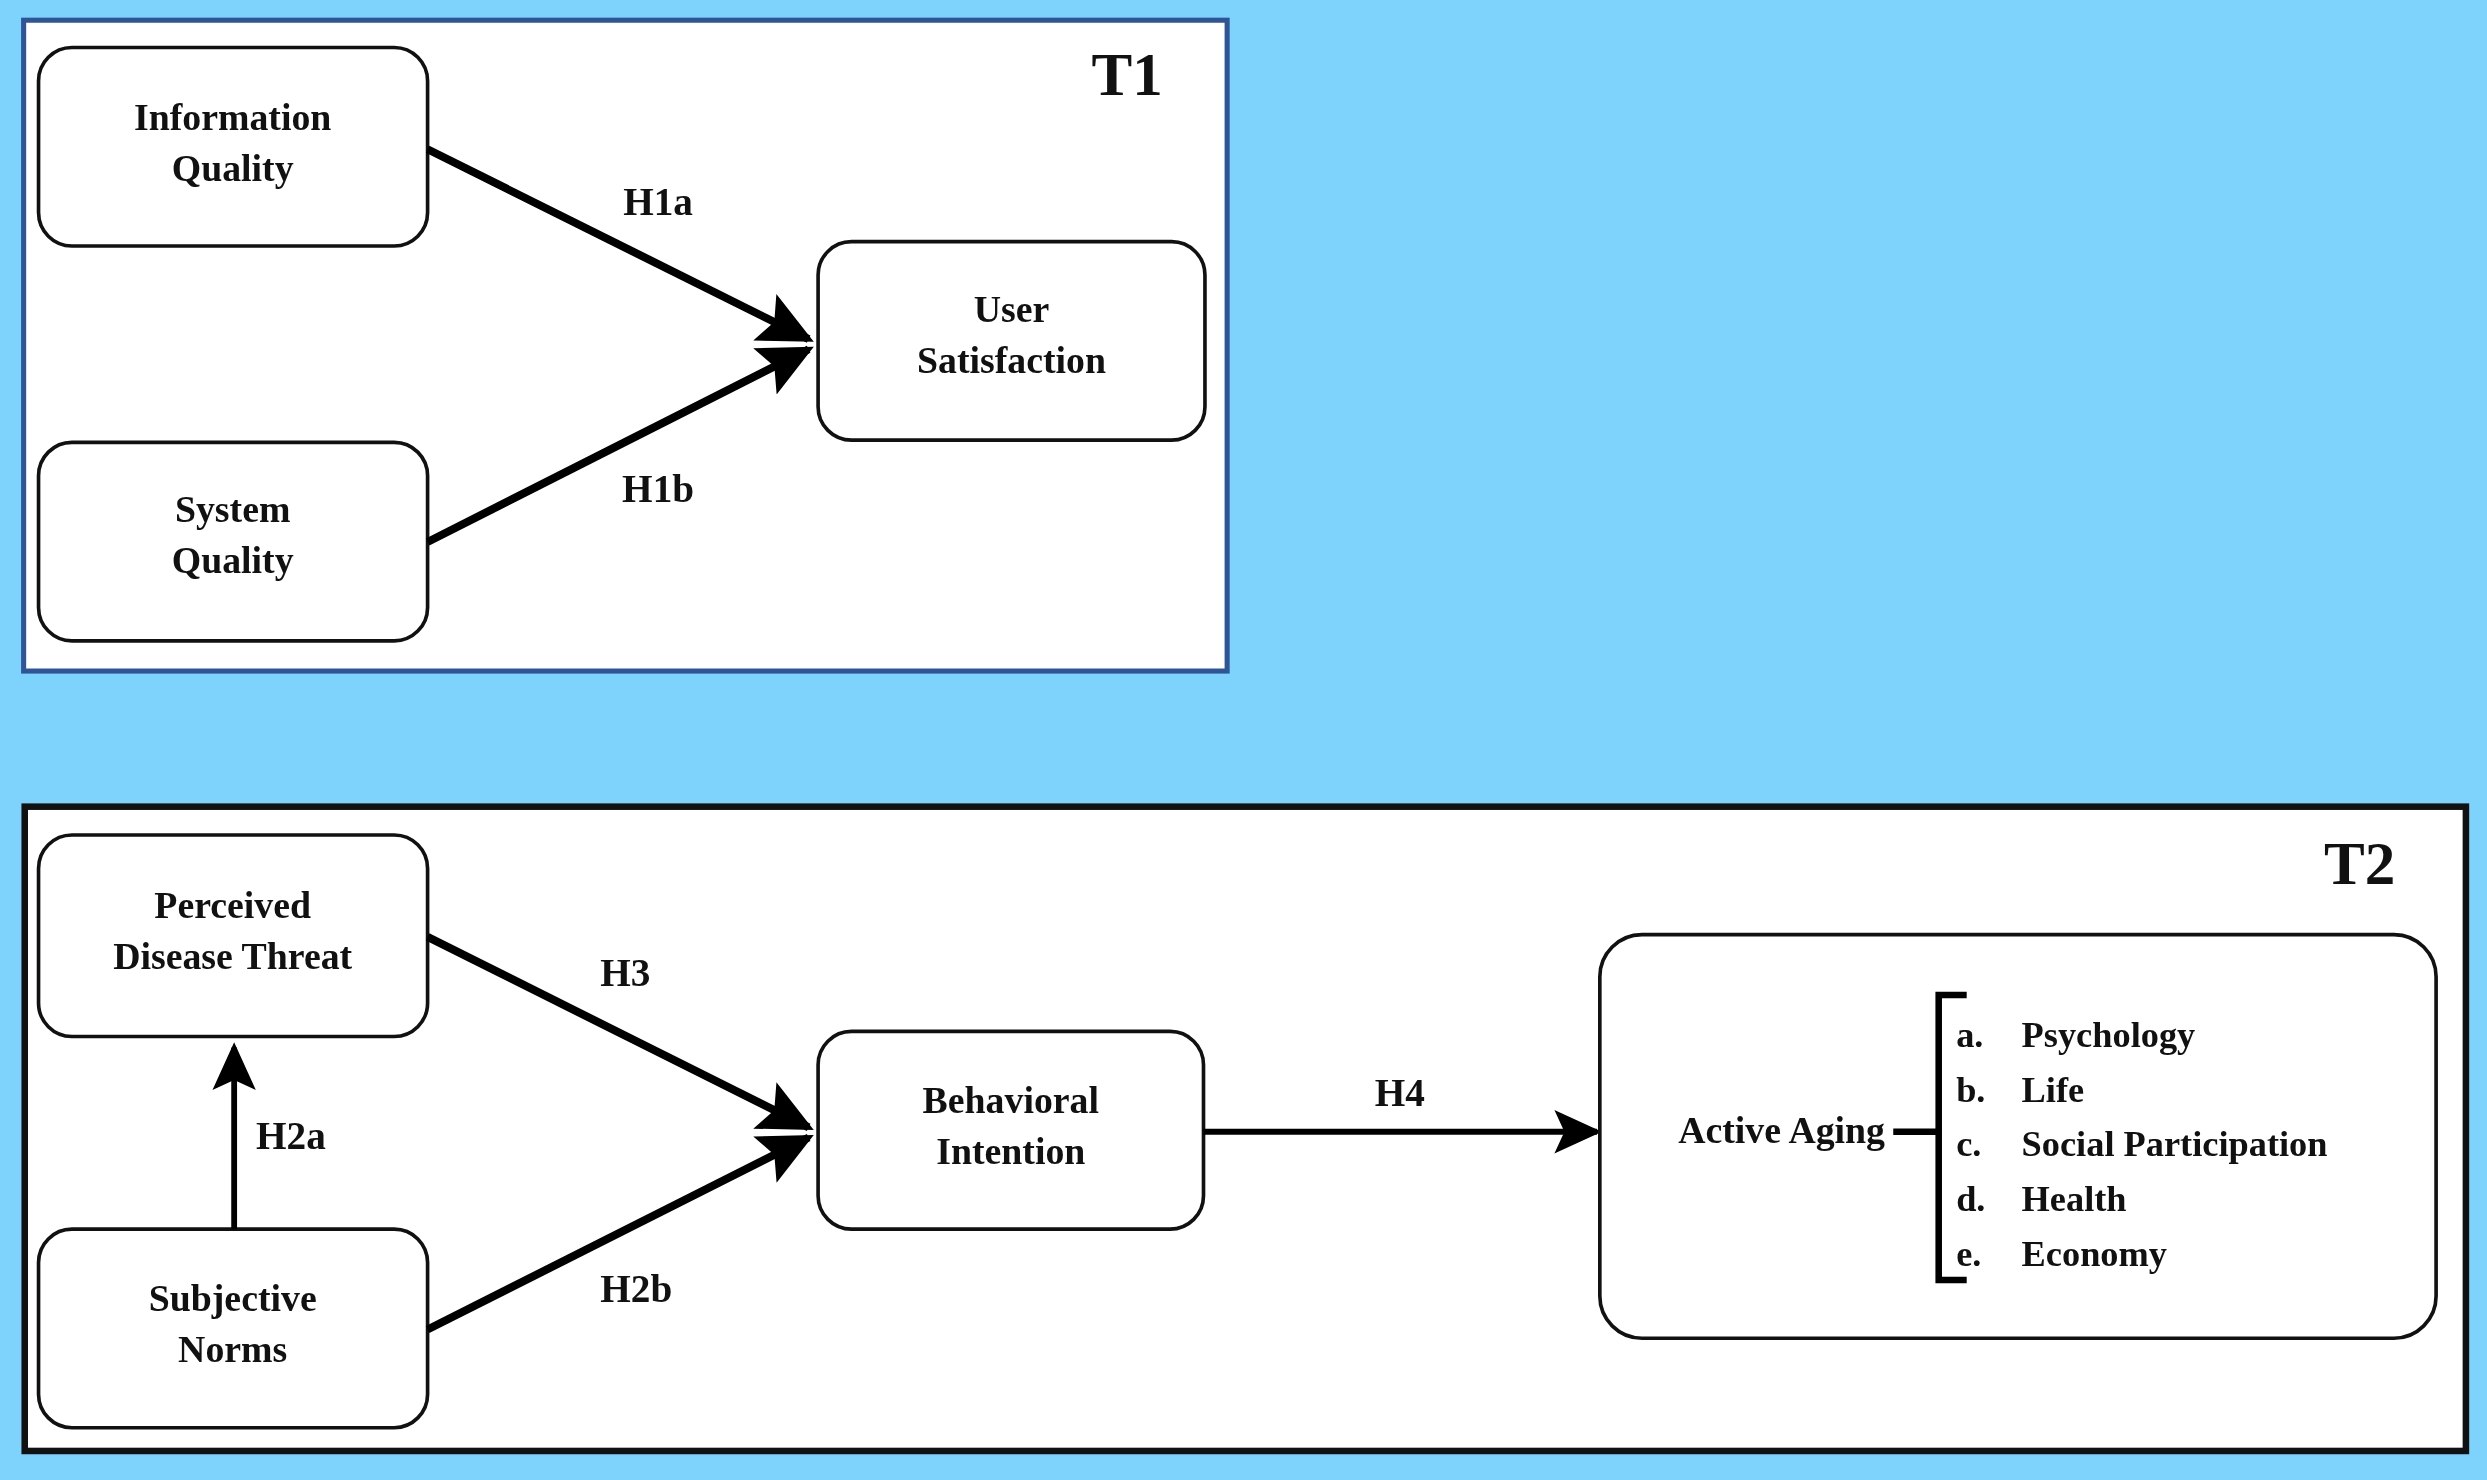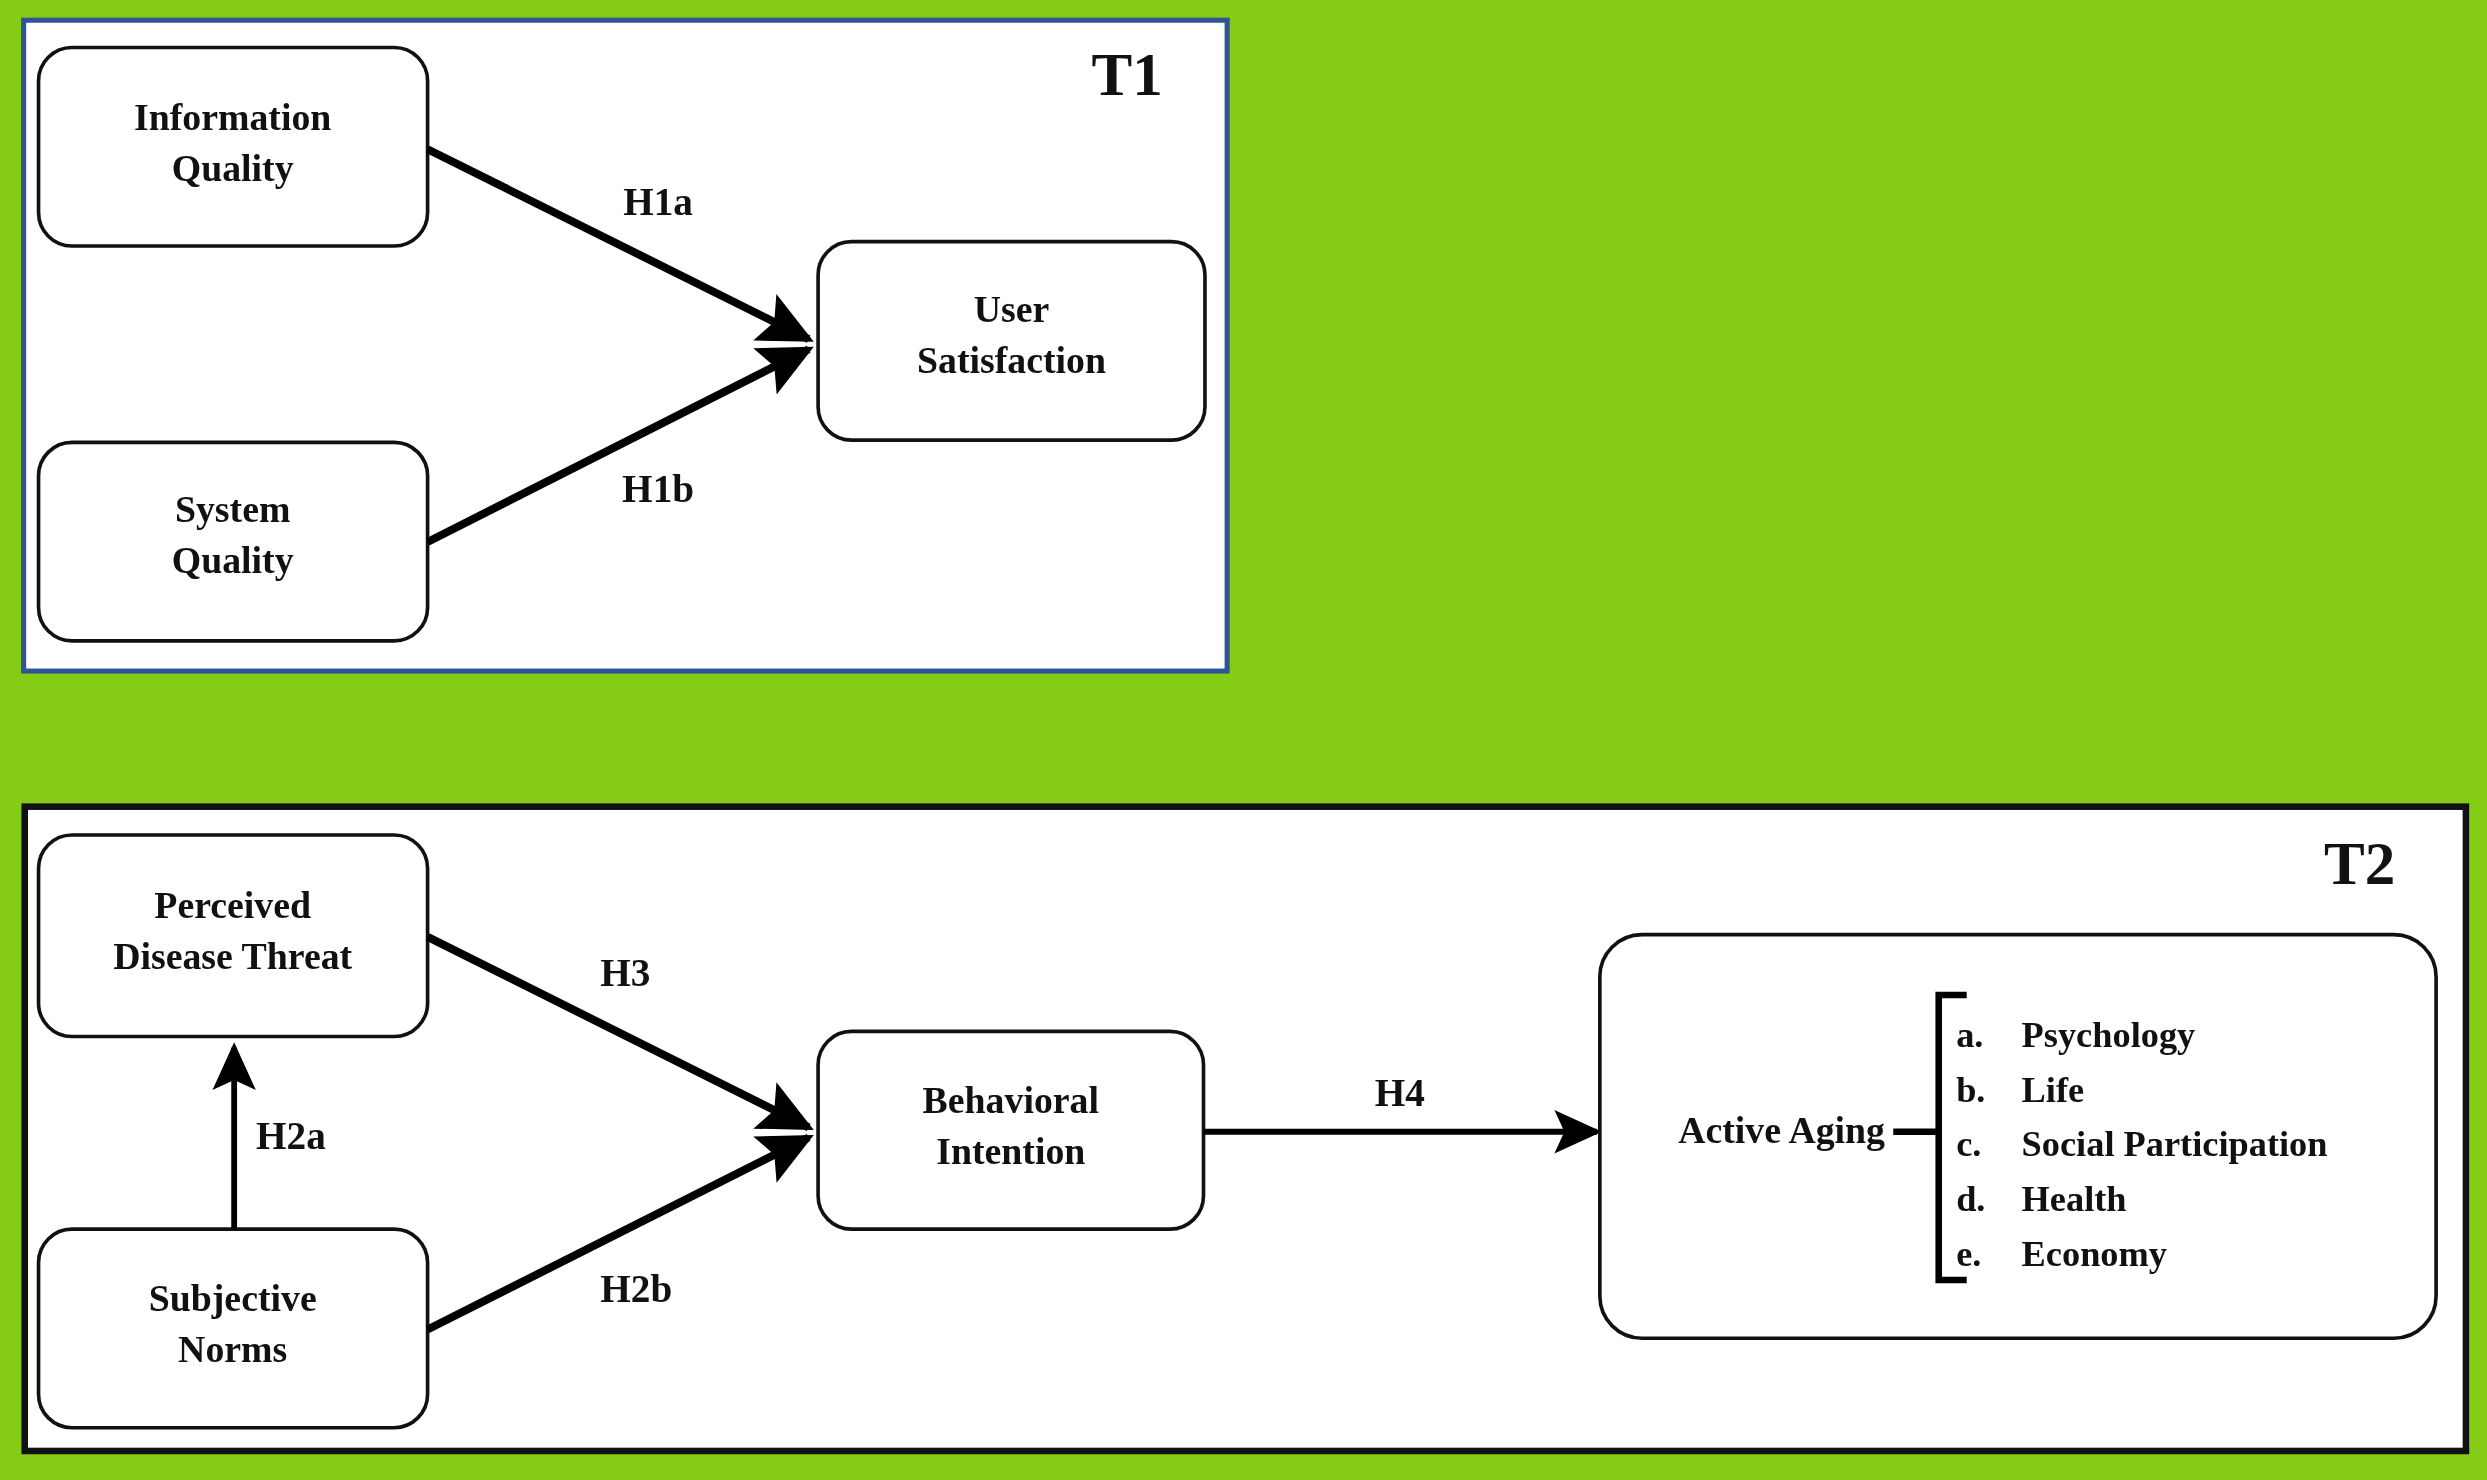--- a/index.html
+++ b/index.html
@@ -8,21 +8,21 @@
     padding: 0;
     background: #ffffff;
   }
   body {
     font-family: "Liberation Serif", "DejaVu Serif", serif;
   }
   #stage {
     position: relative;
     width: 2487px;
     height: 1481px;
-    background: #84cc16;
+    background: #7dd3fc;
     overflow: hidden;
   }
   #diagram-svg {
     position: absolute;
     left: 0;
     top: 0;
     width: 2487px;
     height: 1481px;
   }
   .panel-frame {

